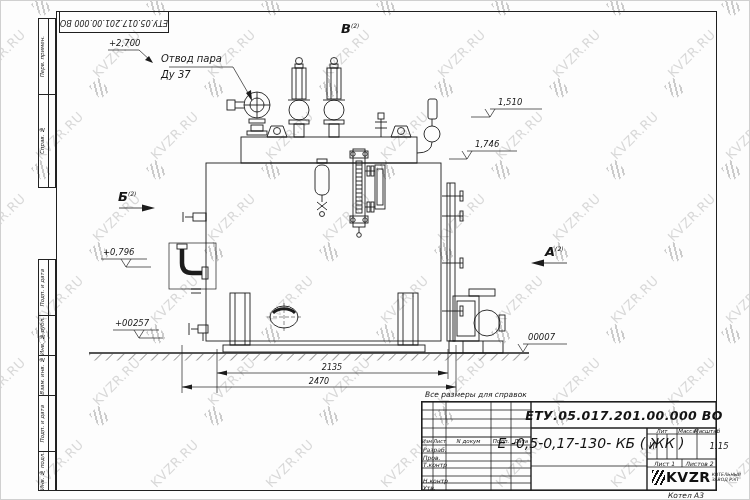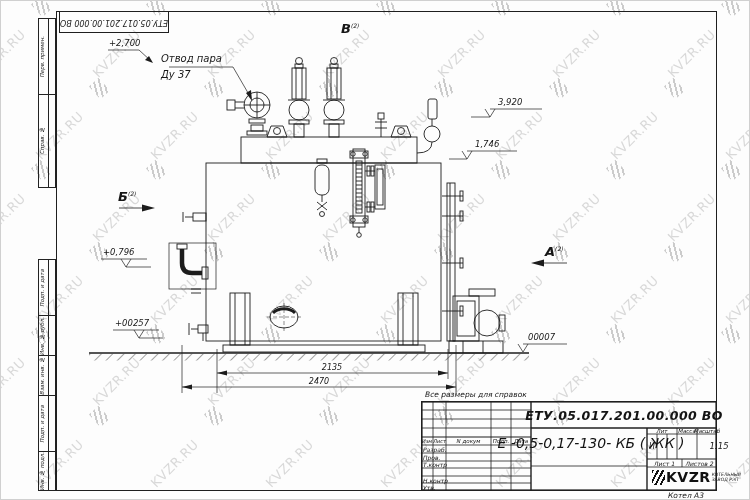--- a/index.html
+++ b/index.html
@@ -367,21 +367,21 @@
   <div class="txt callout" style="left:160px;top:68px;width:76px;">Ду 37</div>
 
   <div class="txt viewlbl" style="left:340px;top:20px;">
     <span>В</span><sup>(2)</sup></div>
   <div class="txt viewlbl" style="left:117px;top:188px;">
     <span>Б</span><sup>(2)</sup></div>
   <div class="txt viewlbl" style="left:544px;top:243px;">
     <span>А</span><sup>(2)</sup></div>
 
   <div class="txt elev" style="left:108px;top:37px;">+2,700</div>
-  <div class="txt elev" style="left:497px;top:96px;">3,920</div>
+  <div class="txt elev" style="left:497px;top:96px;">1,510</div>
   <div class="txt elev" style="left:474px;top:138px;">1,746</div>
   <div class="txt elev" style="left:102px;top:246px;">+0,796</div>
   <div class="txt elev" style="left:114px;top:317px;">+00257</div>
   <div class="txt elev" style="left:527px;top:331px;">00007</div>
 
   <div class="txt dim" style="left:306px;top:362px;width:50px;">2135</div>
   <div class="txt dim" style="left:293px;top:376px;width:50px;">2470</div>
 
   <div class="txt" style="left:424px;top:389px;font-size:7.5px;">Все размеры для справок</div>
 

